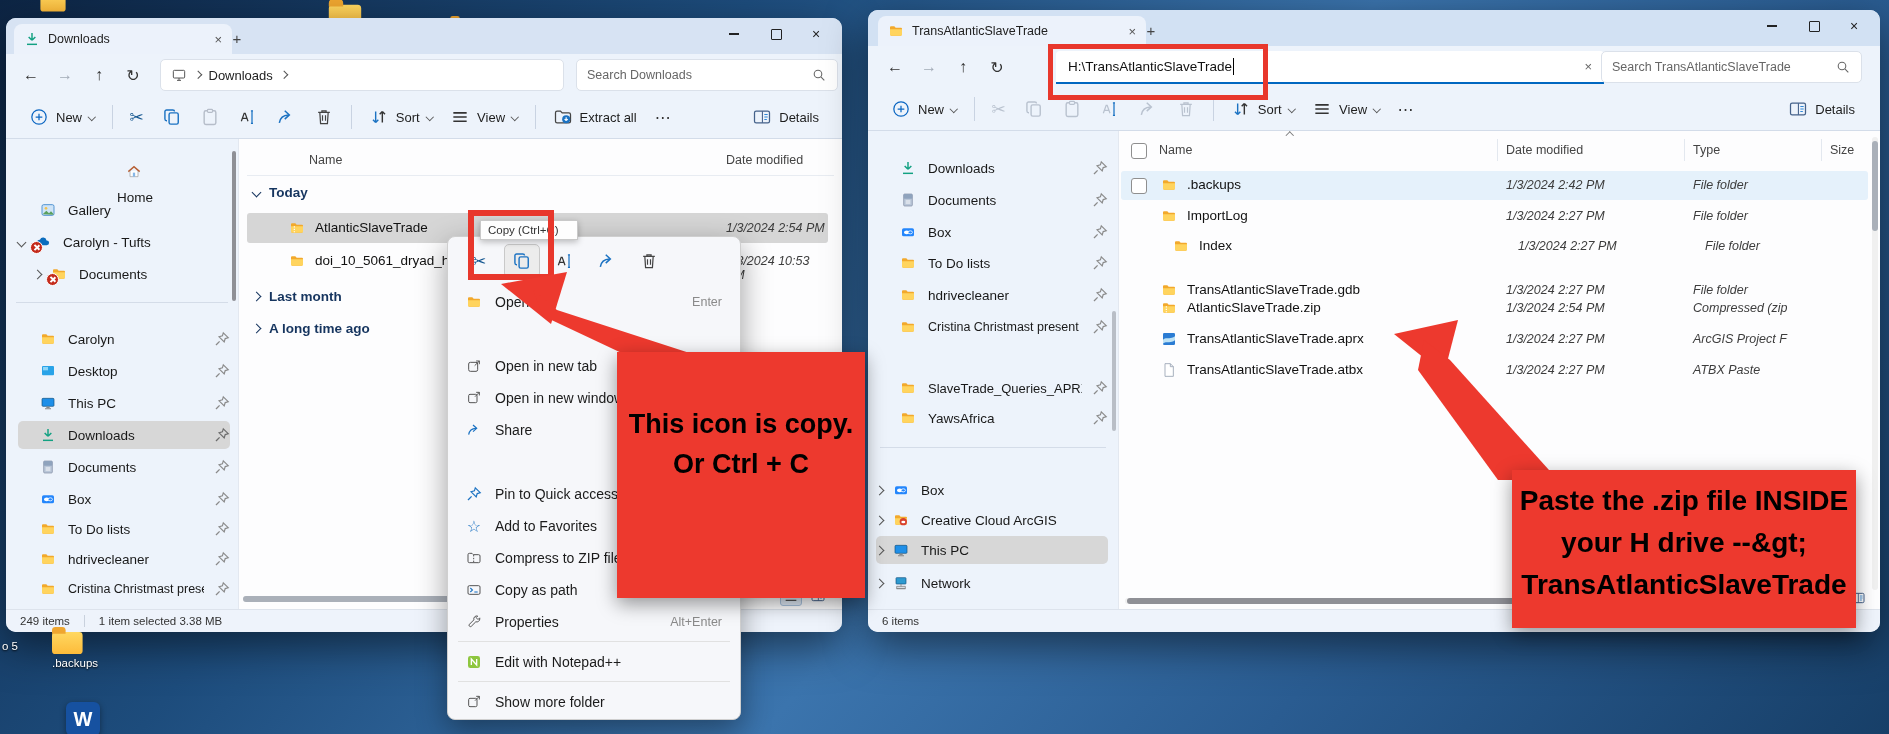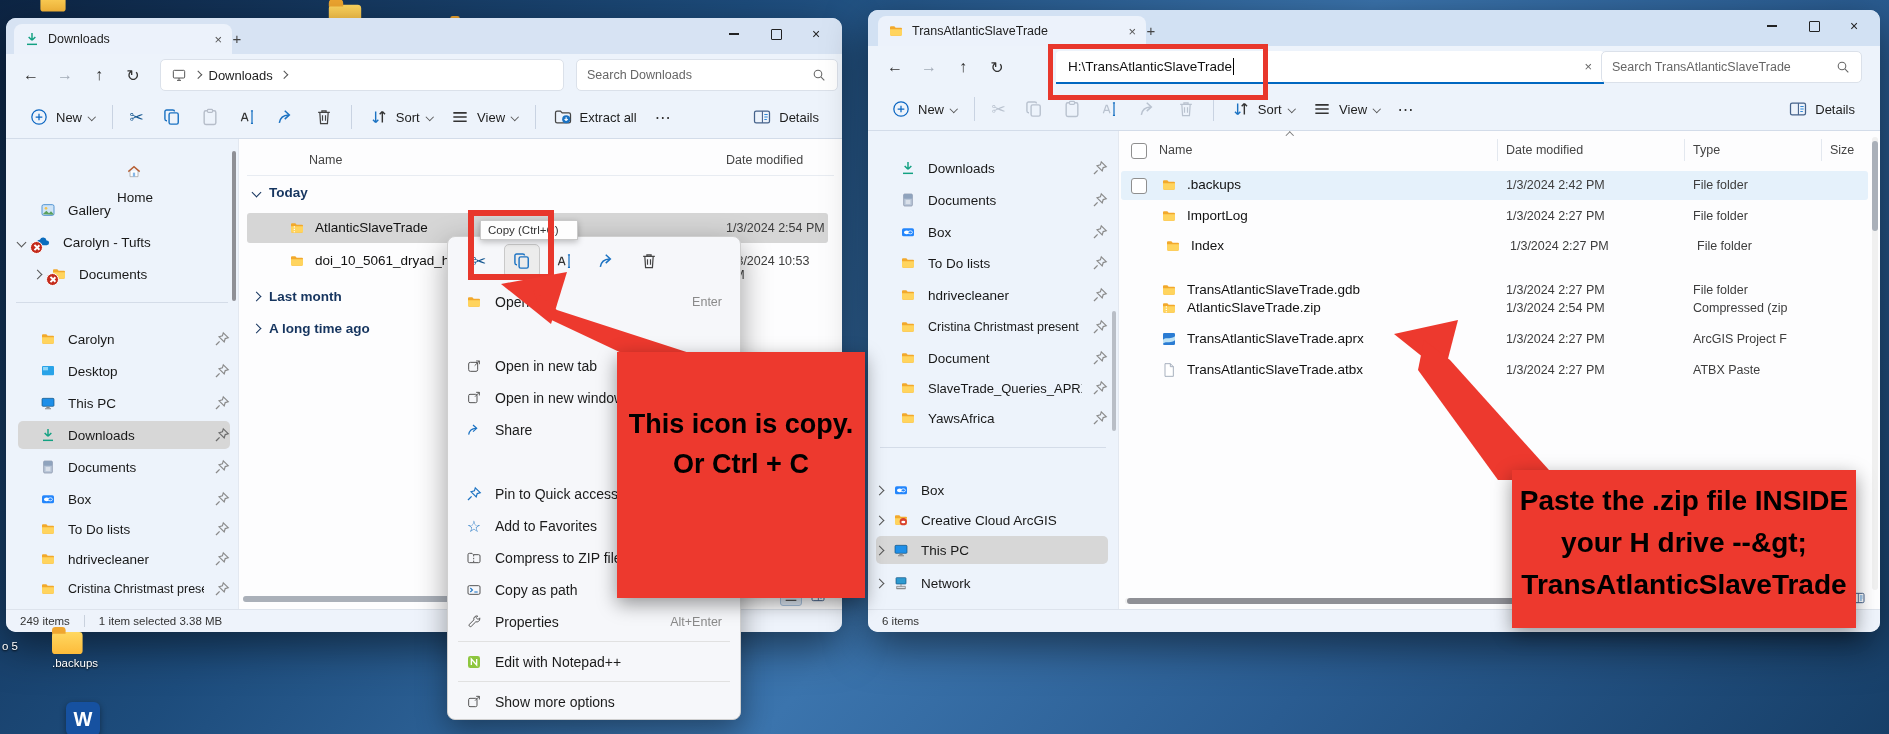--- a/index.html
+++ b/index.html
@@ -32,21 +32,21 @@
   .side-item{position:absolute;height:28px;display:flex;align-items:center;gap:10px;font-size:13.5px;color:#191919;border-radius:5px;}
   .side-item.sel{background:#d7d7d7;}
   .pinw{margin-left:auto;}
   .iconwrap{position:relative;width:18px;height:16px;flex:0 0 auto;}
   .badge{position:absolute;left:-5px;bottom:-4px;width:11px;height:11px;border-radius:50%;background:#c42b1c;border:1.5px solid #fff;}
   .badge::before,.badge::after{content:"";position:absolute;left:5px;top:2px;width:1.6px;height:7px;background:#fff;}
   .badge::before{transform:rotate(45deg);} .badge::after{transform:rotate(-45deg);}
   .colhead{font-size:12.5px;color:#444;}
   .grouplab{font-size:13.5px;font-weight:700;color:#16355f;display:flex;align-items:center;gap:9px;}
   .fname{font-size:13.5px;color:#111;}
-  .fmeta{font-size:12.5px;color:#3d3d3d;}
+  .fmeta{font-size:12.5px;color:#3d3d3d;font-style:italic;}
   .statusbar{position:absolute;left:0;right:0;bottom:0;height:22px;border-top:1px solid #dde3ec;display:flex;align-items:center;gap:14px;padding:0 14px;font-size:11.5px;color:#333;background:#eef3fb;border-radius:0 0 10px 10px;}
   .vt{width:20px;height:16px;display:flex;align-items:center;justify-content:center;border-radius:3px;}
   .vt.sel{background:#dfe9f5;border:1px solid #a9c3de;}
   .menu{position:absolute;background:#f6f7fa;border:1px solid #cfcfcf;border-radius:8px;box-shadow:0 10px 30px rgba(0,0,0,.38);}
   .mitem{position:absolute;left:8px;right:8px;height:30px;display:flex;align-items:center;gap:13px;padding:0 10px;font-size:14px;color:#1b1b1b;border-radius:4px;}
   .mshort{margin-left:auto;color:#8a8a8a;font-size:12.5px;}
   .msep{position:absolute;left:10px;right:10px;height:1px;background:#e1e1e1;}
   .minibtn{width:34px;height:32px;display:flex;align-items:center;justify-content:center;border-radius:5px;}
   .tooltipbox{position:absolute;background:#fefefe;border:1px solid #c9c9c9;box-shadow:0 2px 6px rgba(0,0,0,.25);font-size:11.5px;color:#333;padding:3px 7px;white-space:nowrap;overflow:hidden;}
   .annrect{position:absolute;border:6px solid #e8372c;}
@@ -710,33 +710,20 @@
               <use href="#i-folder"></use>
             </svg>
           </span>
         <span style="white-space:nowrap;overflow:hidden">Cristina Christmast present 2023</span>
         <span class="pinw">
             <svg class="ic16" style="color:#8a8a8a">
               <use href="#i-pin"></use>
             </svg>
           </span>
         </div>
-      <div class="side-item" style="left:14px;right:10px;top:213px;padding-left:18px;">
-        <span class="iconwrap">
-            <svg class="ic16">
-              <use href="#i-folder"></use>
-            </svg>
-          </span>
-        <span>Document</span>
-        <span class="pinw">
-            <svg class="ic16" style="color:#8a8a8a">
-              <use href="#i-pin"></use>
-            </svg>
-          </span>
-        </div>
       <div class="side-item" style="left:14px;right:10px;top:243px;padding-left:18px;font-size:13px;">
         <span class="iconwrap">
             <svg class="ic16">
               <use href="#i-folder"></use>
             </svg>
           </span>
         <span style="white-space:nowrap;overflow:hidden">SlaveTrade_Queries_APRX</span>
         <span class="pinw">
             <svg class="ic16" style="color:#8a8a8a">
               <use href="#i-pin"></use>
@@ -817,21 +804,21 @@
         <span class="fmeta abs" style="left:572px;top:7px">File folder</span>
       </div>
       <div class="abs" style="left:2px;top:71px;right:12px;height:29px;">
         <svg class="ic16 abs" style="left:40px;top:6px">
             <use href="#i-folder"></use>
           </svg>
         <span class="fname abs" style="left:66px;top:6px">ImportLog</span>
         <span class="fmeta abs" style="left:385px;top:7px">1/3/2024 2:27 PM</span>
         <span class="fmeta abs" style="left:572px;top:7px">File folder</span>
       </div>
-      <div class="abs" style="left:6px;top:101px;right:12px;height:29px;">
+      <div class="abs" style="left:14px;top:101px;right:12px;height:29px;">
         <svg class="ic16 abs" style="left:40px;top:6px">
             <use href="#i-folder"></use>
           </svg>
         <span class="fname abs" style="left:66px;top:6px">Index</span>
         <span class="fmeta abs" style="left:385px;top:7px">1/3/2024 2:27 PM</span>
         <span class="fmeta abs" style="left:572px;top:7px">File folder</span>
       </div>
       <div class="abs" style="left:2px;top:132px;right:12px;height:29px;margin-top:13px;">
         <svg class="ic16 abs" style="left:40px;top:6px">
             <use href="#i-folder"></use>
@@ -975,21 +962,21 @@
       <svg class="ic16">
           <use href="#i-npp"></use>
         </svg>
       <span>Edit with Notepad++</span>
       </div>
     <div class="msep" style="top:444px"></div>
     <div class="mitem" style="top:450px">
       <svg class="ic16">
           <use href="#i-more"></use>
         </svg>
-      <span>Show more options</span>
+      <span>Show more folder</span>
       </div>
   </div>
 
   <div class="tooltipbox" style="left:480px;top:220px;width:82px;z-index:21;">Copy (Ctrl+C)</div>
   <div class="annrect" style="left:468px;top:210px;width:74px;height:58px;z-index:22;"></div>
 
   <div class="annrect" style="left:1048px;top:44px;width:210px;height:46px;border-width:5px;z-index:22;"></div>
 
   <svg class="abs" style="left:495px;top:272px;width:210px;height:92px;z-index:23;" viewBox="0 0 210 92">
     <polygon points="6,12 72,0 56,52" fill="#ed392e"></polygon>

